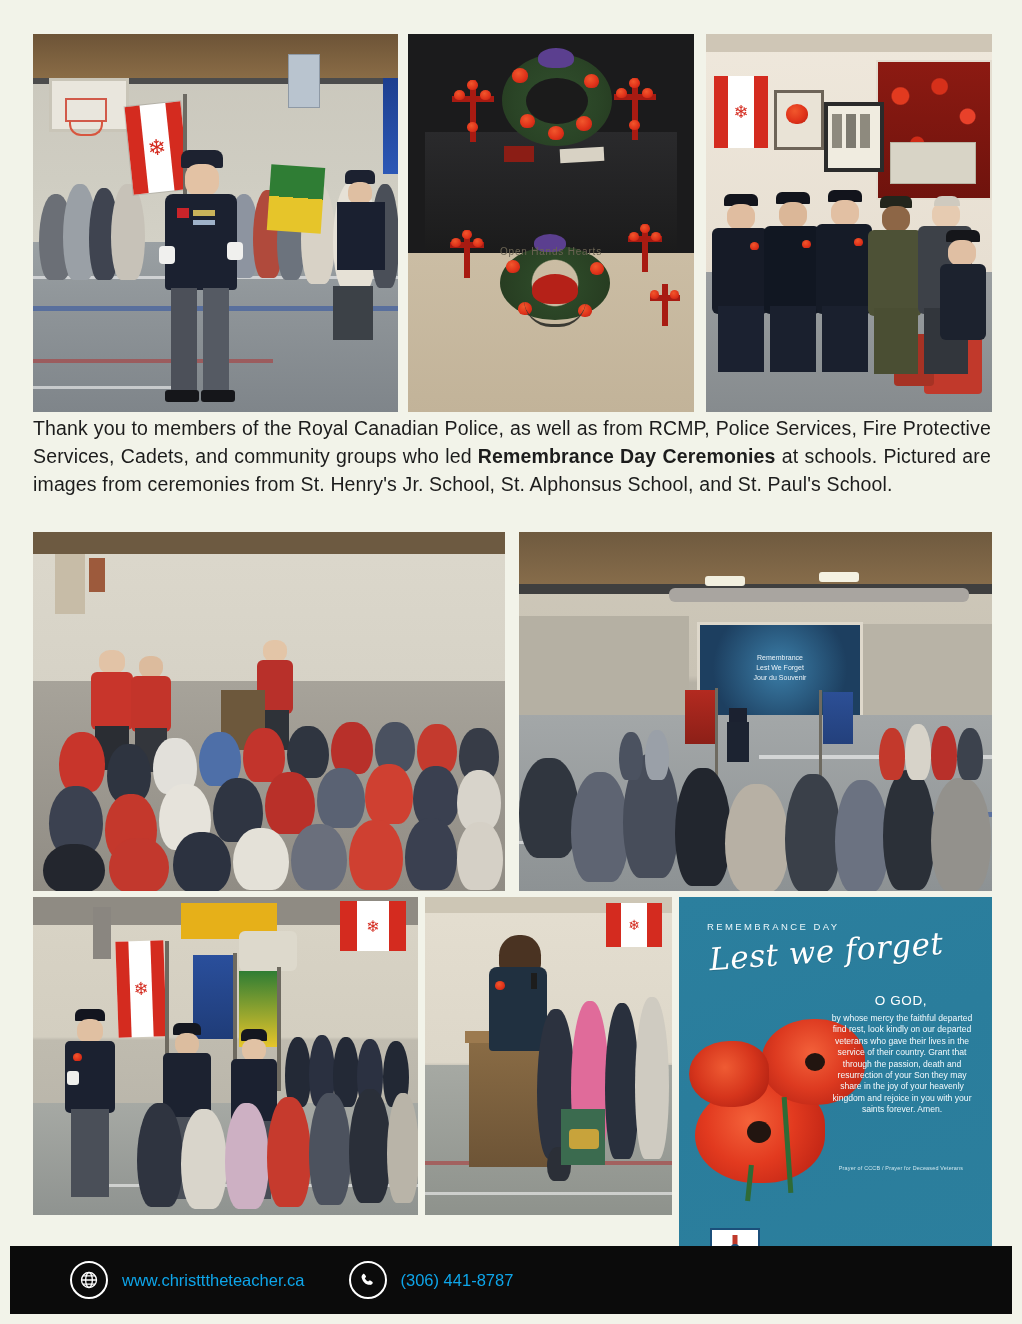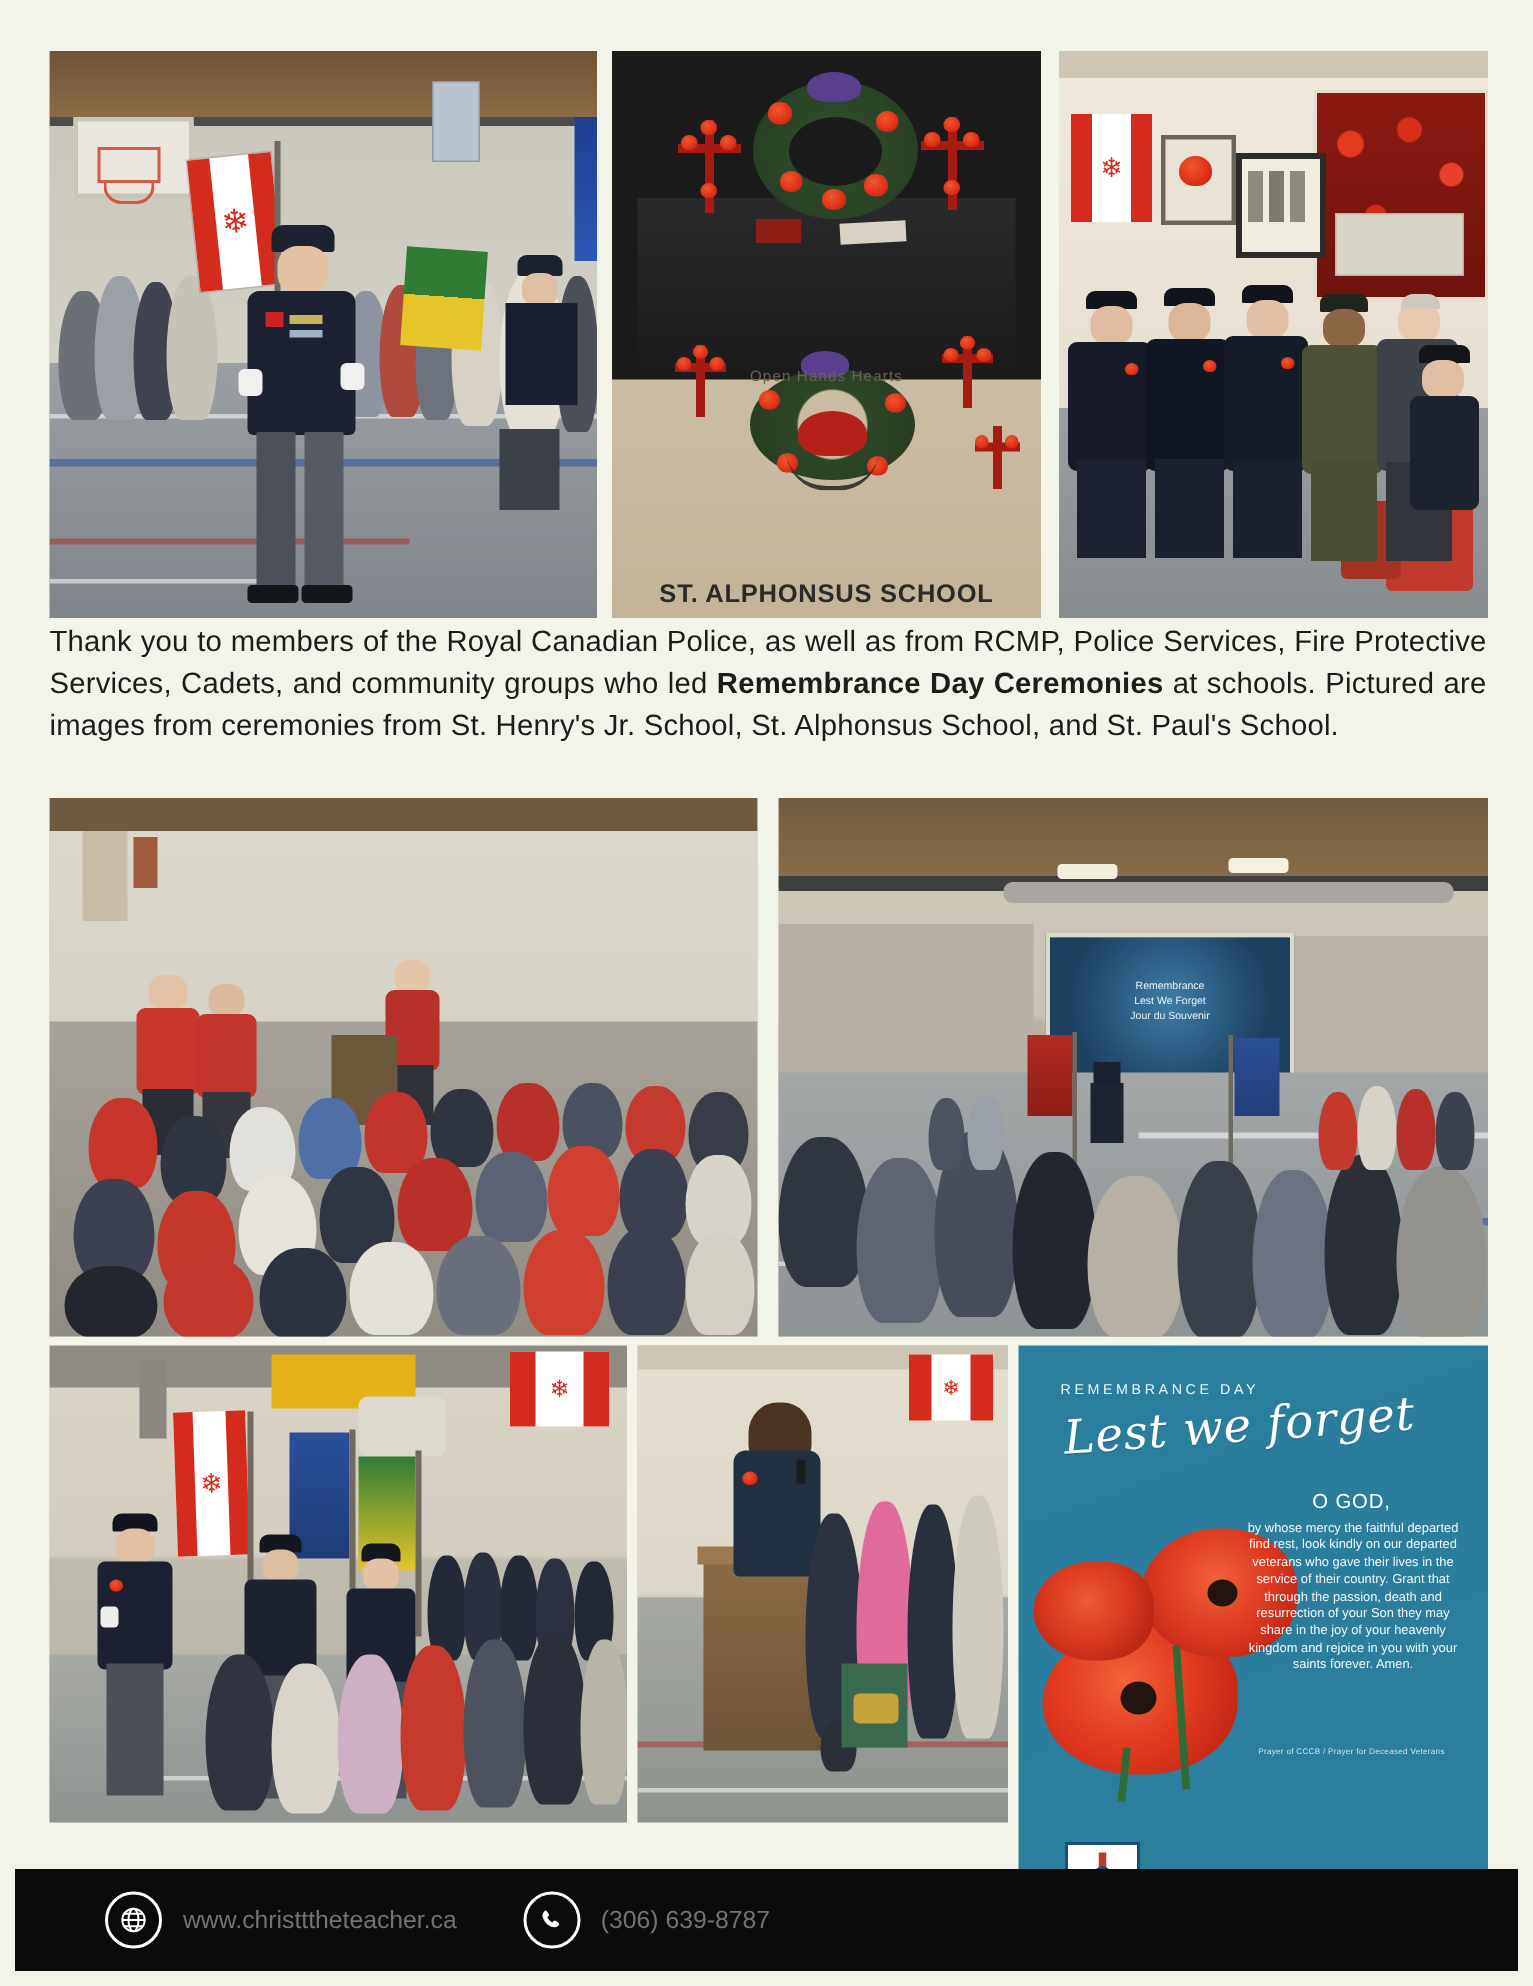--- a/index.html
+++ b/index.html
@@ -75,21 +75,21 @@
     align-items: center;
     justify-content: flex-start;
     gap: 0;
     padding-left: 60px;
     box-sizing: border-box;
   }
   .footer-item {
     display: flex;
     align-items: center;
     gap: 14px;
-    color: #737373;
+    color: #0ea5e9;
     font-size: 16.5px;
     white-space: nowrap;
   }
   .footer-item + .footer-item { margin-left: 44px; }
   .fi-icon {
     width: 34px; height: 34px;
     border-radius: 50%;
     border: 2px solid #ffffff;
     display: flex; align-items: center; justify-content: center;
     color: #fff;
@@ -331,21 +331,20 @@
     <div style="position:absolute;left:92px;top:212px;width:110px;height:74px;border-radius:50%;background:radial-gradient(circle at 50% 50%, rgba(0,0,0,0) 34%, #2c4727 36%, #25391f 100%);"></div>
     <div style="position:absolute;left:126px;top:200px;width:32px;height:18px;background:#5b3f8f;border-radius:50% 50% 40% 40%;"></div>
     <div class="poppy" style="left:98px;top:226px;width:14px;height:13px;"></div>
     <div class="poppy" style="left:182px;top:228px;width:14px;height:13px;"></div>
     <div class="poppy" style="left:110px;top:268px;width:14px;height:13px;"></div>
     <div class="poppy" style="left:170px;top:270px;width:14px;height:13px;"></div>
     <div style="position:absolute;left:124px;top:240px;width:46px;height:30px;background:#b52118;border-radius:50% 50% 40% 40%;"></div>
     <div style="position:absolute;left:116px;top:266px;width:62px;height:24px;border-bottom:3px solid #3b3a33;border-radius:0 0 40px 40px;"></div>
 
     <div class="altar-text2">Open Hands     Hearts</div>
-    <div class="altar-text">ST. ALPHONSUS SCHOOL</div>
   </div>
 
   <div class="photo" style="left:706px; top:34px; width:286px; height:378px;">
     <div style="position:absolute;inset:0;background:linear-gradient(180deg,#efe8dc 0%,#e7dfd2 60%,#d8cfc0 100%);"></div>
 
     <div style="position:absolute;left:0;right:0;top:0;height:18px;background:#cfc6b6;"></div>
 
     <div style="position:absolute;right:0;top:26px;width:112px;height:136px;background:#8e1c14;overflow:hidden;border:2px solid #e4ddd0;">
       <div style="position:absolute;inset:0;background:
         radial-gradient(circle at 20% 25%, #e23a1f 6%, transparent 7%),
@@ -673,17 +672,17 @@
         </svg>
       </span>
       <span>www.christttheteacher.ca</span>
     </div>
     <div class="footer-item">
       <span class="fi-icon">
         <svg viewBox="0 0 24 24" width="19" height="19" fill="#ffffff">
           <path d="M6.6 3.5c.6-.3 1.3-.1 1.7.5l1.6 2.4c.4.6.3 1.4-.3 1.9l-1 .8c.9 1.9 2.4 3.4 4.3 4.3l.8-1c.5-.6 1.3-.7 1.9-.3l2.4 1.6c.6.4.8 1.1.5 1.7-.7 1.4-2.2 2.3-3.8 2.1C9.7 17.3 6 13.6 4.5 8.1 4.3 6.5 5.2 5 6.6 3.5z"></path>
         </svg>
       </span>
-      <span>(306) 639-8787</span>
+      <span>(306) 441-8787</span>
     </div>
   </div>
 
 </div>
 
 </body></html>

